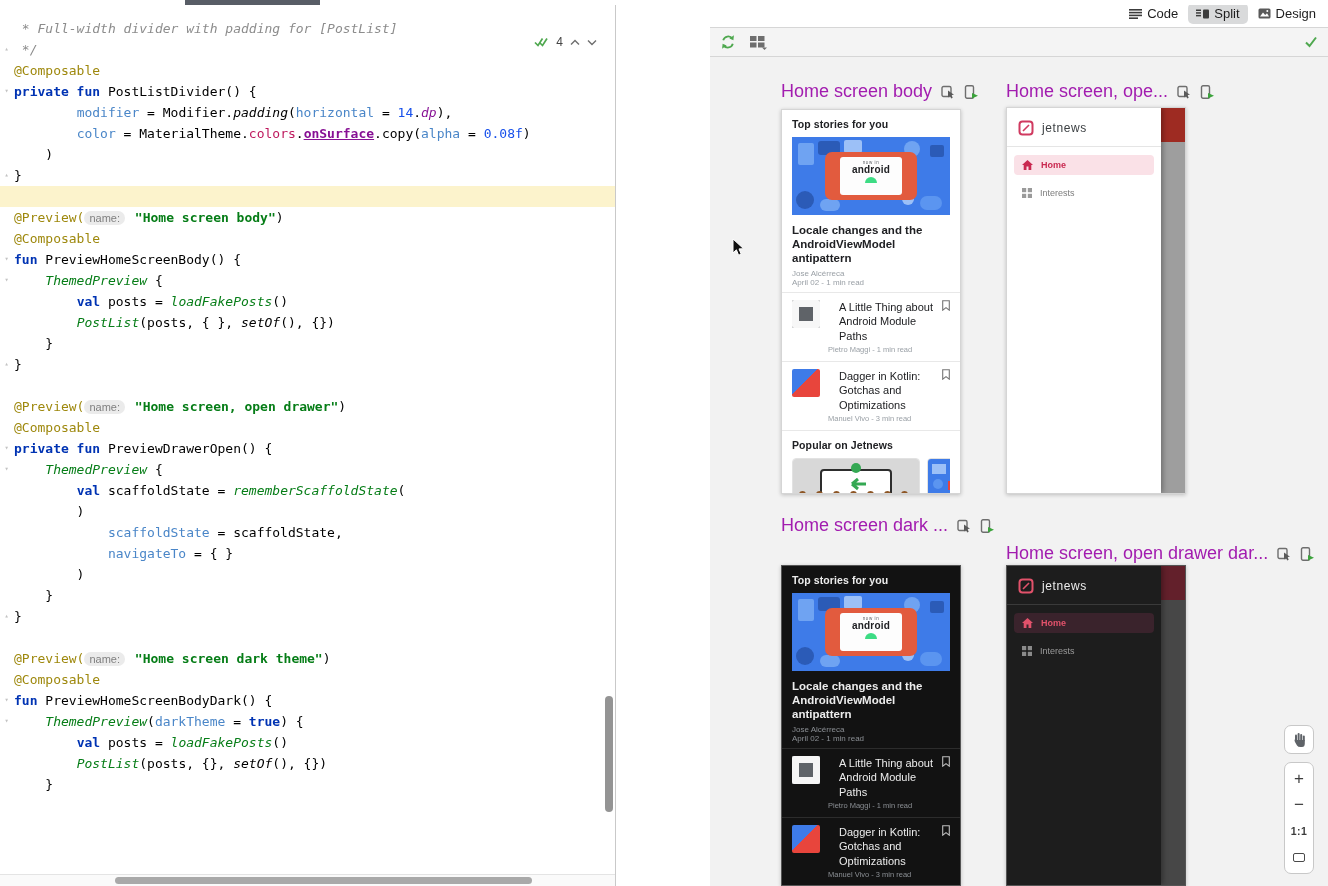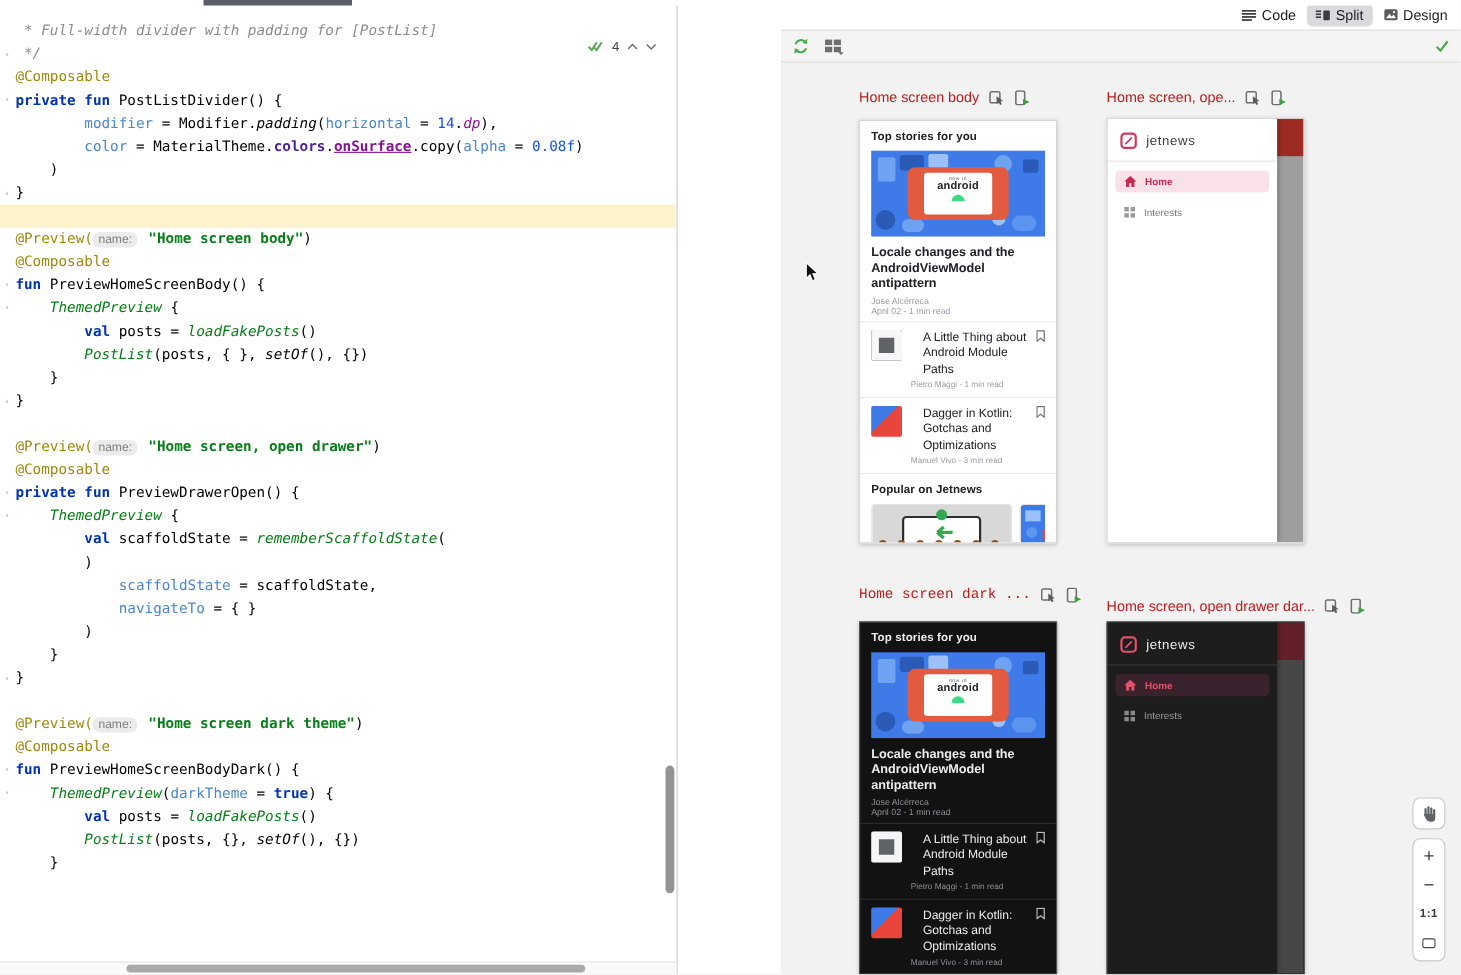--- a/index.html
+++ b/index.html
@@ -21,40 +21,40 @@
   .fold { position:absolute; left:1px; top:0; width:11px; text-align:center; color:#c3c3c3; font-size:7px; line-height:21px; }
   .tok-p   { color:#000; }
   .tok-kw  { color:#0033b3; font-weight:bold; }
   .tok-ann { color:#9e880d; }
   .tok-cmt { color:#8c8c8c; font-style:italic; }
   .tok-str { color:#067d17; font-weight:bold; }
   .tok-num { color:#1750eb; }
   .tok-parm{ color:#4a86c8; }
   .tok-cfn { color:#067d17; font-style:italic; }
   .tok-itl { color:#000; font-style:italic; }
-  .tok-prop{ color:#4c1d95; font-weight:bold; }
+  .tok-prop{ color:#be185d; font-weight:normal; }
   .tok-propu{ color:#871094; font-weight:bold; text-decoration:underline; }
   .tok-enum{ color:#871094; font-style:italic; }
   .tok-hint{ background:#ebebeb; color:#7f7f7f; font-family:"Liberation Sans",sans-serif; font-size:11px; border-radius:7px; padding:1px 5px; margin-right:2px; }
 
   #inspection-widget { position:absolute; top:35px; right:18px; display:flex; align-items:center; gap:7px; color:#454545; font-size:12px; }
   #vscroll-thumb { position:absolute; right:2px; top:696px; width:8px; height:116px; background:rgba(60,60,60,.55); border-radius:4px; }
   #hscroll { position:absolute; left:0; bottom:0; width:709px; height:12px; background:#fafafa; border-top:1px solid #e4e4e4; }
   #hscroll .thumb { position:absolute; left:115px; top:2px; width:417px; height:7px; background:#a9a9a9; border-radius:4px; }
 
   
   #right-panel { position:absolute; left:710px; top:0; width:618px; height:886px; background:#f2f2f2; }
   #mode-bar { position:absolute; left:0; top:0; width:618px; height:28px; background:#fff; border-bottom:1px solid #d6d6d6; display:flex; justify-content:flex-end; align-items:center; gap:2px; padding-right:4px; }
   .mode-btn { display:flex; align-items:center; gap:5px; font-size:13px; color:#1d1d1d; padding:3px 8px; border-radius:5px; }
   .mode-btn.selected { background:#d9dadb; }
   #preview-toolbar { position:absolute; left:0; top:28px; width:618px; height:29px; background:#f4f4f4; border-bottom:1px solid #d6d6d6; display:flex; align-items:center; padding:0 10px; gap:14px; }
   #preview-toolbar .spacer { flex:1; }
   #preview-canvas { position:absolute; left:0; top:57px; width:618px; height:829px; background:#f2f2f2; overflow:hidden; }
 
-  .pv-label { position:absolute; display:flex; align-items:center; gap:9px; font-size:13px; color:#b91c1c; white-space:nowrap; }
+  .pv-label { position:absolute; display:flex; align-items:center; gap:9px; font-size:18px; color:#a21caf; white-space:nowrap; }
   .pv-card { position:absolute; width:180px; background:#fff; border:1px solid #d5d5d5; box-shadow:0 1px 4px rgba(0,0,0,.22); overflow:hidden; }
   .pv-card.dark { background:#121212; border-color:#555; }
 
   
   .feed { width:100%; height:100%; padding:8px 10px; color:#202124; font-family:"Liberation Sans",sans-serif; }
   .feed.dark { color:#ececec; }
   .f-section { font-size:10.5px; font-weight:bold; margin-bottom:7px; letter-spacing:.1px; }
   .hero { position:relative; height:78px; background:#3e7be8; overflow:hidden; margin-bottom:8px; }
   .hero .shape { position:absolute; }
   .hero-phone { position:absolute; left:50%; top:50%; transform:translate(-50%,-50%); width:92px; height:48px; background:#e25b3e; border-radius:7px; display:flex; align-items:center; justify-content:center; }
@@ -275,21 +275,21 @@
               <path d="M7 5.5 L7 12.5 L9 10.7 L10.1 13.4 L11.7 12.7 L10.6 10 L13 9.8 Z" fill="#5a5a5a"></path>
             </svg>
           </span>
         <span class="icon dpv">
             <svg width="14" height="14" viewBox="0 0 14 14">
               <rect x="1.5" y="0.8" width="8" height="12.4" rx="1.5" fill="none" stroke="#6e6e6e" stroke-width="1.4"></rect>
               <polygon points="8,8 14,10.8 8,13.6" fill="#3ba33b"></polygon>
             </svg>
           </span>
       </div>
-      <div class="pv-label" style="left:71px; top:476px;font-family:Liberation Mono, monospace;">
+      <div class="pv-label" style="left:71px; top:458px;">
         <span>Home screen dark ...</span>
         <span class="icon ipv">
             <svg width="14" height="14" viewBox="0 0 14 14">
               <rect x="1" y="1.5" width="9" height="10" rx="1.5" fill="none" stroke="#6e6e6e" stroke-width="1.4"></rect>
               <path d="M7 5.5 L7 12.5 L9 10.7 L10.1 13.4 L11.7 12.7 L10.6 10 L13 9.8 Z" fill="#5a5a5a"></path>
             </svg>
           </span>
         <span class="icon dpv">
             <svg width="14" height="14" viewBox="0 0 14 14">
               <rect x="1.5" y="0.8" width="8" height="12.4" rx="1.5" fill="none" stroke="#6e6e6e" stroke-width="1.4"></rect>

